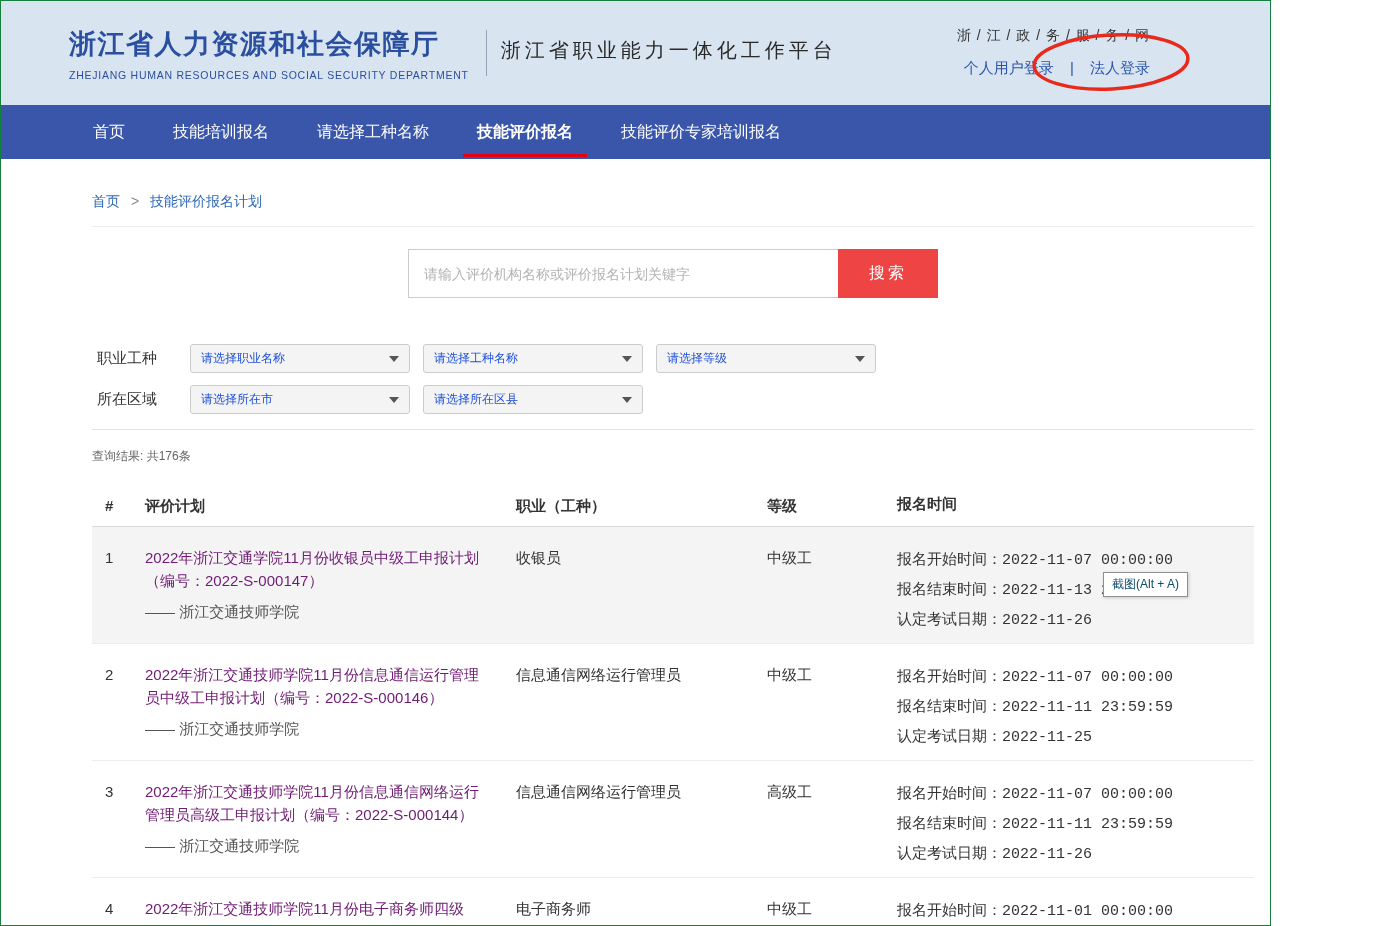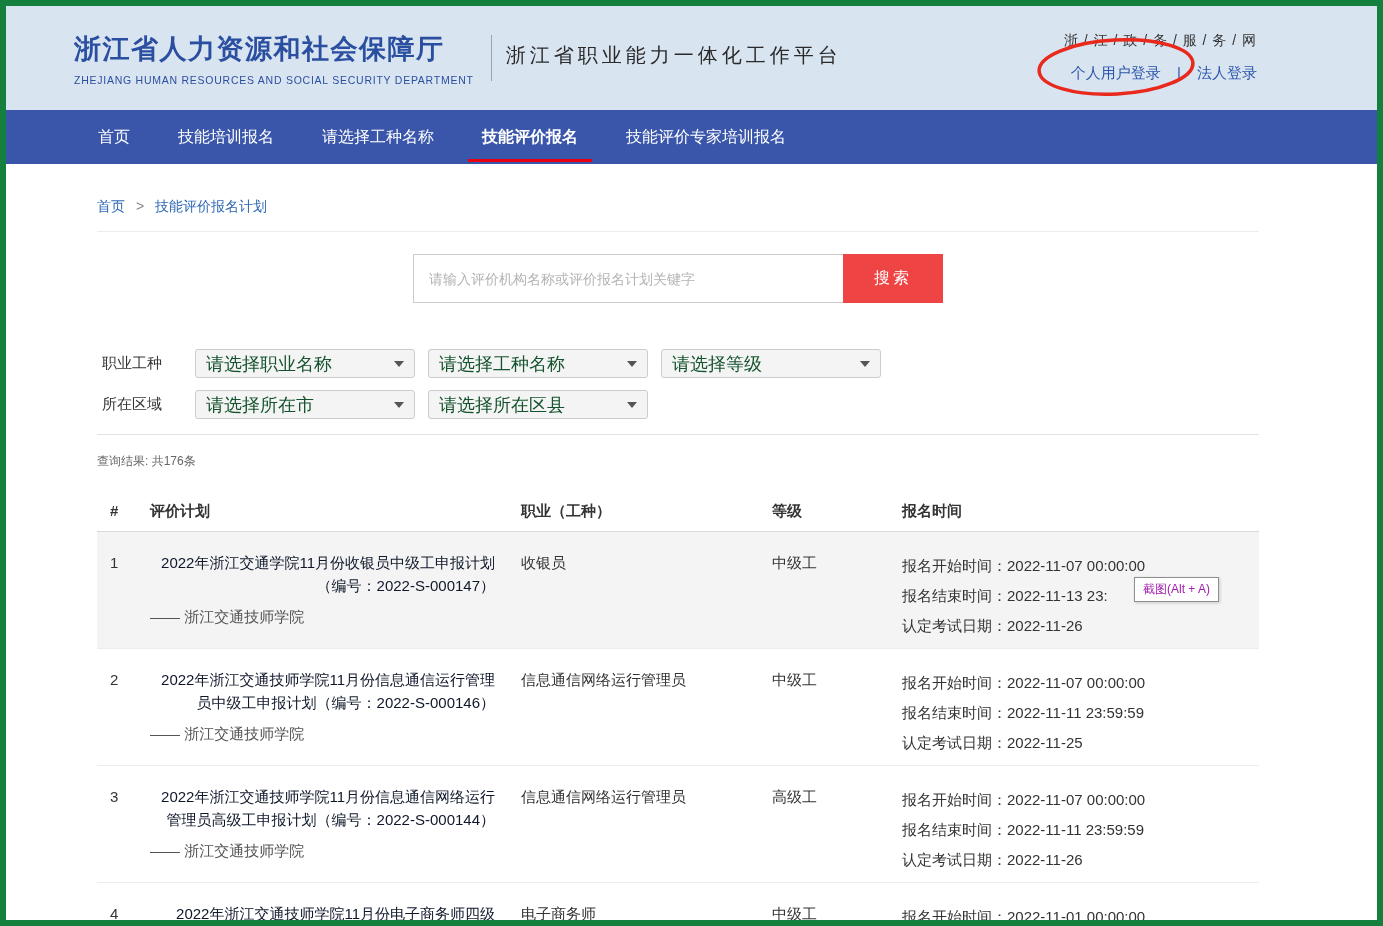--- a/index.html
+++ b/index.html
@@ -1,19 +1,19 @@
 <!DOCTYPE html>
 <html><head>
 <meta charset="utf-8">
 <style>
   * { margin:0; padding:0; box-sizing:border-box; }
   html,body { background:#fff; }
   .page {
-    position:relative; width:1383px; height:926px;
-    border:6px solid #15803d; background:#fff; overflow:hidden;
+    position:relative; width:1271px; height:926px;
+    border:1px solid #15803d; background:#fff; overflow:hidden;
     font-family:"Liberation Sans","DejaVu Sans",sans-serif; color:#333;
   }
   
   .header { height:104px; background:#d9e4f1; display:flex; align-items:center; position:relative; }
   .logo { margin-left:68px; }
   .logo-title { font-size:27px; font-weight:bold; color:#2b4fa0; letter-spacing:1.5px; white-space:nowrap; }
   .logo-sub { font-size:10.5px; color:#2b4fa0; margin-top:7px; letter-spacing:0.75px; white-space:nowrap; }
   .header-divider { width:1px; height:46px; background:#96a3b8; margin-left:17px; }
   .platform-title { font-size:20px; color:#2a2a2a; letter-spacing:4px; margin-left:14px; margin-top:-6px; white-space:nowrap; }
   .header-right { position:absolute; top:26px; right:120px; text-align:right; }
@@ -36,42 +36,42 @@
   
   .search-row { display:flex; justify-content:center; margin-top:22px; }
   .search-input { width:430px; height:49px; border:1px solid #ccc; border-right:none; padding:16px 15px; font-size:14px; color:#333; outline:none; background:#fff; font-family:inherit; }
   .search-input::placeholder { color:#b3b3b3; }
   .search-btn { width:100px; height:49px; background:#ef4444; color:#fff; font-size:16px; letter-spacing:3px; border:none; cursor:pointer; font-family:inherit; }
   
   .filters { margin-top:46px; }
   .filter-row { display:flex; align-items:center; margin-bottom:12px; }
   .filter-label { padding-left:5px; width:98px; font-size:15px; color:#333; }
   .select { width:220px; height:29px; background:#f4f4f4; border:1px solid #ccc; border-radius:3px; display:flex; align-items:center; justify-content:space-between; padding:0 10px; margin-right:13px; cursor:pointer; }
-  .select-text { font-size:18px; color:#14532d; }
+  .select-text { font-size:12px; color:#1d4ed8; }
   .select-arrow { width:0; height:0; border-left:5px solid transparent; border-right:5px solid transparent; border-top:6px solid #555; }
   .section-divider { height:1px; background:#e3e3e3; margin-top:15px; }
   .summary { margin-top:18px; font-size:12px; color:#666; }
   
   .table { margin-top:24px; }
   .thead { display:flex; height:38px; border-bottom:1px solid #d8d8d8; }
   .thead > div { font-size:15px; font-weight:bold; color:#333; line-height:34px; }
   .trow { display:flex; height:117px; border-bottom:1px solid #ececec; padding-top:19px; font-size:15px; }
   .trow.shaded { background:#f4f4f4; }
   .col-idx { width:53px; padding-left:13px; }
   .col-plan { width:371px; padding-right:26px; }
   .col-occ { width:251px; }
   .col-level { width:130px; }
-  .col-times { flex:1; }
+  .col-times { flex:1;font-family:Liberation Mono, monospace; }
   .cell { line-height:23px; }
-  .plan-link { display:block; color:#0f172a; text-decoration:none; line-height:23px; word-break:break-all; cursor:pointer;text-align:right; }
+  .plan-link { display:block; color:#701a75; text-decoration:none; line-height:23px; word-break:break-all; cursor:pointer; }
   .plan-org { color:#555; margin-top:10px; line-height:20px; }
   .time-line { line-height:30px; color:#333; }
   
-  .tooltip { position:absolute; left:1128px; top:571px; z-index:10; background:#fff; border:1px solid #8f8f8f;
-    padding:3px 8px; font-size:12px; color:#a21caf; white-space:nowrap; box-shadow:1px 1px 3px rgba(0,0,0,0.18); }
+  .tooltip { position:absolute; left:1102px; top:571px; z-index:10; background:#fff; border:1px solid #8f8f8f;
+    padding:3px 8px; font-size:12px; color:#0c4a6e; white-space:nowrap; box-shadow:1px 1px 3px rgba(0,0,0,0.18); }
 </style>
 </head>
 <body>
 
 <div class="page">
 
   <div class="header">
     <div class="logo">
       <div class="logo-title">浙江省人力资源和社会保障厅</div>
       <div class="logo-sub">ZHEJIANG HUMAN RESOURCES AND SOCIAL SECURITY DEPARTMENT</div>

